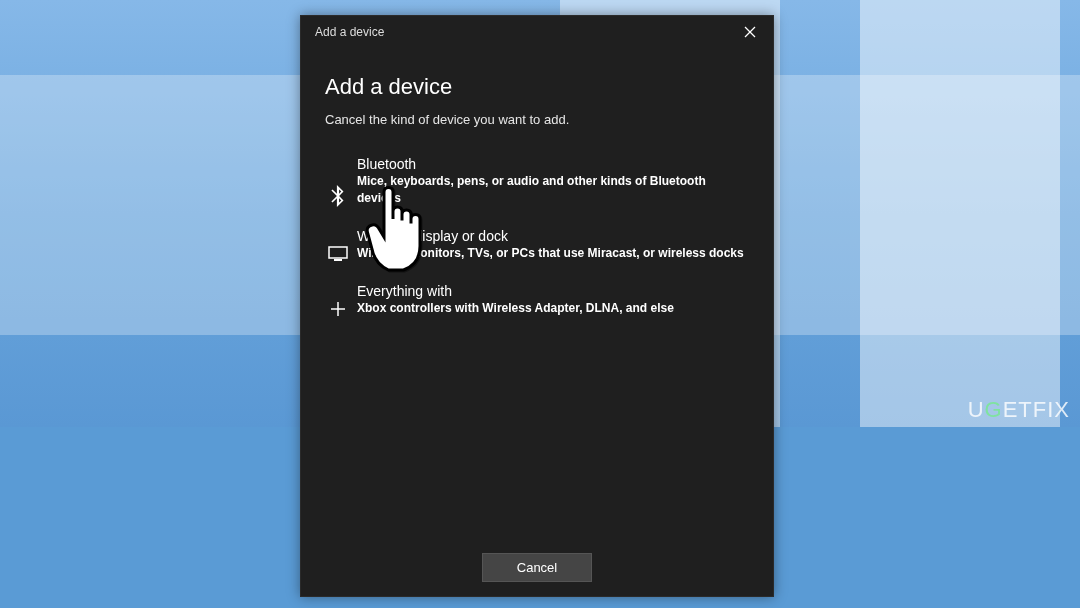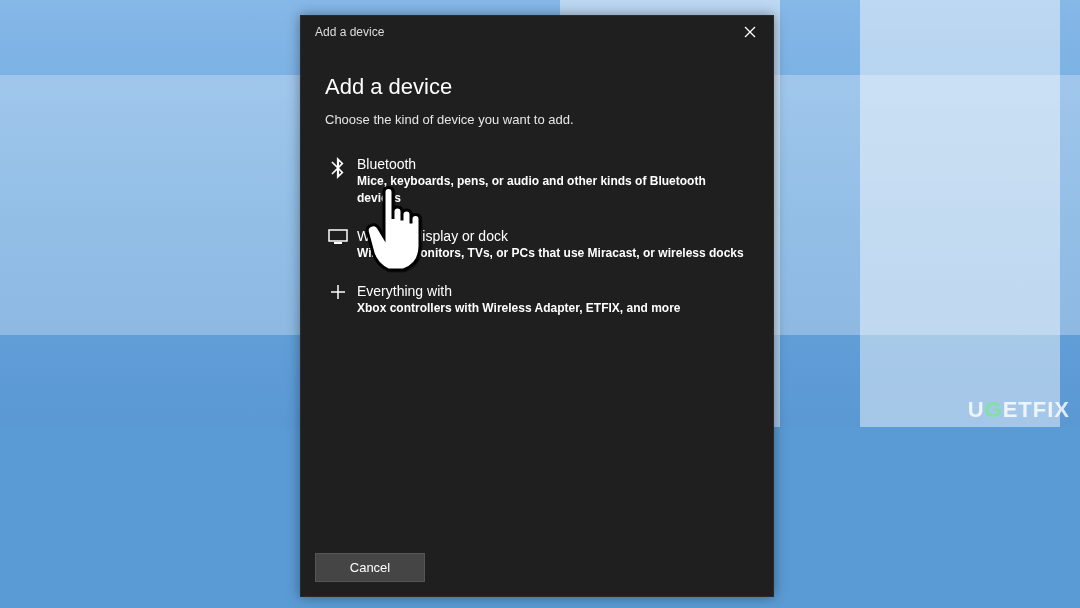--- a/index.html
+++ b/index.html
@@ -31,21 +31,21 @@
     left: 0; right: 0;
     top: 75px;
     height: 260px;
     background: rgba(255,255,255,0.28);
   }
   .watermark {
     position: absolute;
     right: 10px;
     bottom: 4px;
     font-size: 22px;
-    font-weight: 700;
+    font-weight: 400;
     color: rgba(255,255,255,0.8);
     letter-spacing: 1px;
     font-family: Arial, sans-serif;
   }
   .watermark .g { color: #7fe3a0; }
 
   .dialog {
     position: absolute;
     left: 300px;
     top: 15px;
@@ -89,21 +89,21 @@
     margin: 8px 0 12px 0;
     color: #fff;
   }
   .subheading {
     font-size: 13px;
     color: #e6e6e6;
     margin-bottom: 22px;
   }
   .option {
     display: flex;
-    align-items: flex-start;
+    align-items: flex-end;
     padding: 6px 0 14px 0;
     cursor: default;
   }
   .option .icon {
     width: 26px;
     flex: 0 0 26px;
     display: flex;
     justify-content: center;
     margin-top: 2px;
   }
@@ -117,21 +117,21 @@
   .opt-desc {
     font-size: 12px;
     color: #fff;
     font-weight: 600;
     line-height: 1.4;
   }
 
   .footer {
     padding: 10px 14px 14px 14px;
     display: flex;
-    justify-content: flex-start;
+    justify-content: center;
   }
   .cancel-btn {
     background: #454545;
     color: #fff;
     border: 1px solid #555;
     font-size: 13px;
     padding: 6px 0;
     width: 108px;
     text-align: center;
   }
@@ -165,21 +165,21 @@
       <div class="close-btn">
         <svg viewBox="0 0 12 12">
           <line x1="1" y1="1" x2="11" y2="11" stroke="#fff" stroke-width="1.2"></line>
           <line x1="11" y1="1" x2="1" y2="11" stroke="#fff" stroke-width="1.2"></line>
         </svg>
       </div>
     </div>
 
     <div class="content">
       <div class="heading">Add a device</div>
-      <div class="subheading">Choose the kind of device you want to add.</div>
+      <div class="subheading">Cancel the kind of device you want to add.</div>
 
       <div class="option">
         <div class="icon">
           <svg width="16" height="22" viewBox="0 0 12 20">
             <path d="M5 0 L5 8 L1 4 L0 5 L5 10 L0 15 L1 16 L5 12 L5 20 L11 14 L7 10 L11 6 Z M7 4 L9 6 L7 8 Z M7 12 L9 14 L7 16 Z" fill="#fff"></path>
           </svg>
         </div>
         <div class="txt">
           <div class="opt-title">Bluetooth</div>
           <div class="opt-desc">Mice, keyboards, pens, or audio and other kinds of Bluetooth devices</div>
@@ -201,21 +201,21 @@
 
       <div class="option">
         <div class="icon">
           <svg width="16" height="16" viewBox="0 0 16 16">
             <line x1="8" y1="1" x2="8" y2="15" stroke="#fff" stroke-width="1.5"></line>
             <line x1="1" y1="8" x2="15" y2="8" stroke="#fff" stroke-width="1.5"></line>
           </svg>
         </div>
         <div class="txt">
           <div class="opt-title">Everything with</div>
-          <div class="opt-desc">Xbox controllers with Wireless Adapter, ETFIX, and more</div>
+          <div class="opt-desc">Xbox controllers with Wireless Adapter, DLNA, and else</div>
         </div>
       </div>
     </div>
 
     <div class="footer">
       <div class="cancel-btn">Cancel</div>
     </div>
   </div>
 
   <div class="cursor">

